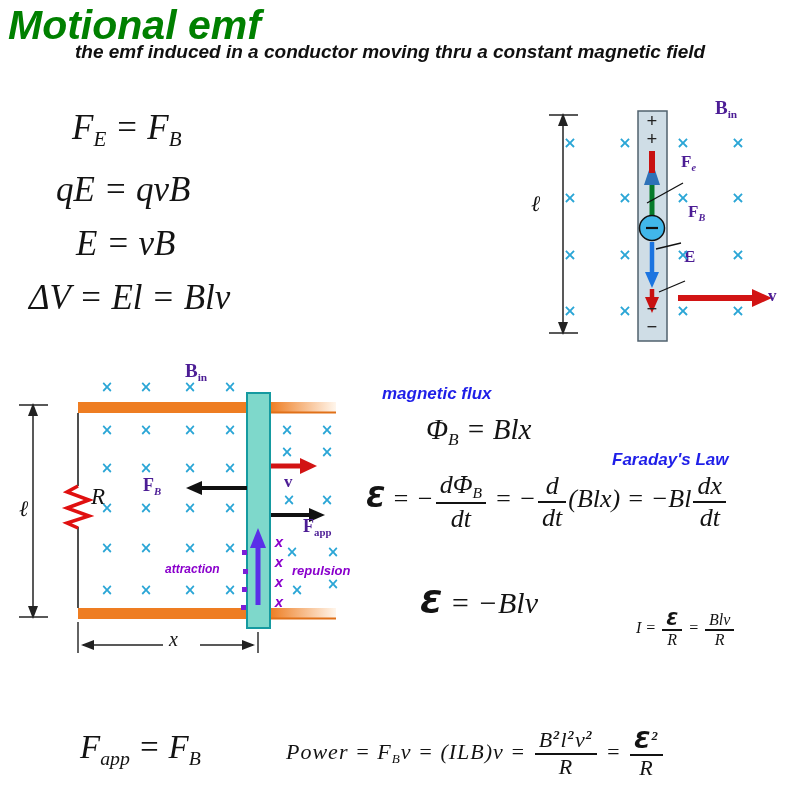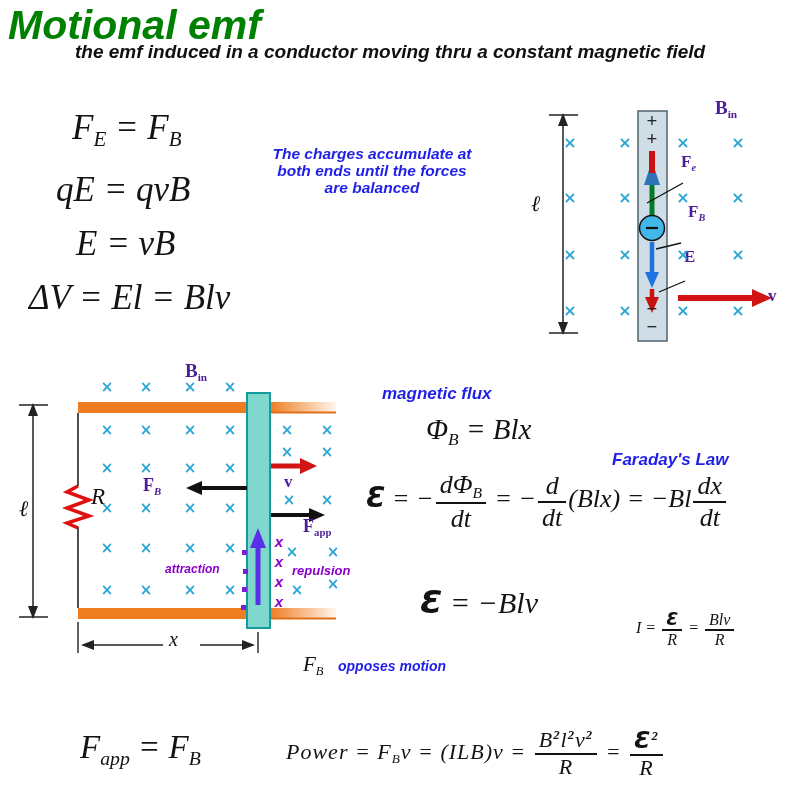--- a/index.html
+++ b/index.html
@@ -40,23 +40,20 @@
 <div id="canvas">
 
   <div class="abs title" style="left:8px;top:2px">Motional emf</div>
   <div class="abs subtitle" style="left:75px;top:41px">the emf induced in a conductor moving thru a constant magnetic field</div>
 
   <div class="abs eq" style="left:72px;top:108px;font-size:35px"><span>F</span><span class="sb">E</span><span> = F</span><span class="sb">B</span></div>
   <div class="abs eq" style="left:76px;top:224px;font-size:35px"><span>E = vB</span></div>
   <div class="abs eq" style="left:56px;top:170px;font-size:35px"><span>qE = qvB</span></div>
   <div class="abs eq" style="left:29px;top:278px;font-size:35px"><span>ΔV = El = Blv</span></div>
 
-  <div class="abs note blue" style="left:232px;top:145px;width:280px;font-size:15.5px">The charges accumulate at
-both ends until the forces
-are balanced</div>
 
   <div class="abs" id="diagram1" style="left:525px;top:95px;width:275px;height:260px">
     <svg width="275" height="260">
       <g stroke="#222" stroke-width="1.5">
         <line x1="24" y1="20" x2="53" y2="20"></line>
         <line x1="24" y1="238" x2="53" y2="238"></line>
         <line x1="38" y1="28" x2="38" y2="230"></line>
       </g>
       <polygon points="38,18 33,31 43,31" fill="#222"></polygon>
       <polygon points="38,240 33,227 43,227" fill="#222"></polygon>
@@ -136,24 +133,20 @@
     <span class="abs eq" style="left:76px;top:124px;font-size:23px"><span>R</span></span>
     <span class="abs eq" style="left:4px;top:136px;font-size:22px"><span>ℓ</span></span>
     <span class="abs lbl eq" style="left:128px;top:115px;font-size:18px"><span class="bf">F</span><span class="sb">B</span></span>
     <span class="abs lbl eq" style="left:269px;top:112px;font-size:17px"><span class="bf">v</span></span>
     <span class="abs lbl eq" style="left:288px;top:156px;font-size:18px"><span class="bf">F</span><span class="sb rm">app</span></span>
     <span class="abs purpletxt" style="left:150px;top:202px;font-size:12px">attraction</span>
     <span class="abs purpletxt" style="left:277px;top:203px;font-size:13px">repulsion</span>
     <span class="abs eq" style="left:154px;top:268px;font-size:20px"><span>x</span></span>
   <span class="fx" style="left: 92px; top: 27px; font-size: 15px;">×</span><span class="fx" style="left: 131px; top: 27px; font-size: 15px;">×</span><span class="fx" style="left: 175px; top: 27px; font-size: 15px;">×</span><span class="fx" style="left: 215px; top: 27px; font-size: 15px;">×</span><span class="fx" style="left: 92px; top: 70px; font-size: 15px;">×</span><span class="fx" style="left: 92px; top: 108px; font-size: 15px;">×</span><span class="fx" style="left: 92px; top: 148px; font-size: 15px;">×</span><span class="fx" style="left: 92px; top: 188px; font-size: 15px;">×</span><span class="fx" style="left: 92px; top: 230px; font-size: 15px;">×</span><span class="fx" style="left: 131px; top: 70px; font-size: 15px;">×</span><span class="fx" style="left: 131px; top: 108px; font-size: 15px;">×</span><span class="fx" style="left: 131px; top: 148px; font-size: 15px;">×</span><span class="fx" style="left: 131px; top: 188px; font-size: 15px;">×</span><span class="fx" style="left: 131px; top: 230px; font-size: 15px;">×</span><span class="fx" style="left: 175px; top: 70px; font-size: 15px;">×</span><span class="fx" style="left: 175px; top: 108px; font-size: 15px;">×</span><span class="fx" style="left: 175px; top: 148px; font-size: 15px;">×</span><span class="fx" style="left: 175px; top: 188px; font-size: 15px;">×</span><span class="fx" style="left: 175px; top: 230px; font-size: 15px;">×</span><span class="fx" style="left: 215px; top: 70px; font-size: 15px;">×</span><span class="fx" style="left: 215px; top: 108px; font-size: 15px;">×</span><span class="fx" style="left: 215px; top: 148px; font-size: 15px;">×</span><span class="fx" style="left: 215px; top: 188px; font-size: 15px;">×</span><span class="fx" style="left: 215px; top: 230px; font-size: 15px;">×</span><span class="fx" style="left: 272px; top: 70px; font-size: 15px;">×</span><span class="fx" style="left: 312px; top: 70px; font-size: 15px;">×</span><span class="fx" style="left: 272px; top: 92px; font-size: 15px;">×</span><span class="fx" style="left: 312px; top: 92px; font-size: 15px;">×</span><span class="fx" style="left: 274px; top: 140px; font-size: 15px;">×</span><span class="fx" style="left: 312px; top: 140px; font-size: 15px;">×</span><span class="fx" style="left: 277px; top: 192px; font-size: 15px;">×</span><span class="fx" style="left: 318px; top: 192px; font-size: 15px;">×</span><span class="fx" style="left: 282px; top: 230px; font-size: 15px;">×</span><span class="fx" style="left: 318px; top: 224px; font-size: 15px;">×</span><span class="px" style="left: 264px; top: 181px;">x</span><span class="px" style="left: 264px; top: 201px;">x</span><span class="px" style="left: 264px; top: 221px;">x</span><span class="px" style="left: 264px; top: 241px;">x</span><span class="pd" style="left: 227px; top: 190px;"></span><span class="pd" style="left: 228px; top: 209px;"></span><span class="pd" style="left: 227px; top: 227px;"></span><span class="pd" style="left: 226px; top: 245px;"></span></div>
 
-  <div class="abs" style="left:303px;top:652px">
-    <span class="eq" style="font-size:21px"><span>F</span><span class="sb">B</span></span>
-    <span class="inote" style="font-size:14px;margin-left:10px">opposes motion</span>
-  </div>
 
   <div class="abs sideblue" style="left:382px;top:384px">magnetic flux</div>
   <div class="abs eq" style="left:426px;top:413px;font-size:29px"><span>Φ</span><span class="sb">B</span><span> = Blx</span></div>
   <div class="abs sideblue" style="left:612px;top:450px">Faraday's Law</div>
   <div class="abs eq" style="left:366px;top:470px;font-size:26px"><span class="scr">Ɛ</span><span> = −</span><span class="frac"><span class="num"><span>dΦ</span><span class="sb">B</span></span><span class="den"><span>dt</span></span></span><span> = −</span><span class="frac"><span class="num"><span>d</span></span><span class="den"><span>dt</span></span></span><span>(Blx) = −Bl</span><span class="frac"><span class="num"><span>dx</span></span><span class="den"><span>dt</span></span></span></div>
   <div class="abs eq" style="left:420px;top:583px;font-size:30px"><span class="scr">Ɛ</span><span> = −Blv</span></div>
   <div class="abs eq" style="left:636px;top:610px;font-size:16px"><span>I = </span><span class="frac"><span class="num"><span class="scr">Ɛ</span></span><span class="den"><span>R</span></span></span><span> = </span><span class="frac"><span class="num"><span>Blv</span></span><span class="den"><span>R</span></span></span></div>
 
   <div class="abs eq" style="left:80px;top:729px;font-size:33px"><span>F</span><span class="sb">app</span><span> = F</span><span class="sb">B</span></div>
   <div class="abs eq" style="left:286px;top:727px;font-size:22px;letter-spacing:1px"><span>Power = F</span><span class="sb">B</span><span>v = (ILB)v = </span><span class="frac"><span class="num"><span>B</span><span class="sp">2</span><span>l</span><span class="sp">2</span><span>v</span><span class="sp">2</span></span><span class="den"><span>R</span></span></span><span> = </span><span class="frac"><span class="num"><span class="scr">Ɛ</span><span class="sp">2</span></span><span class="den"><span>R</span></span></span></div>

